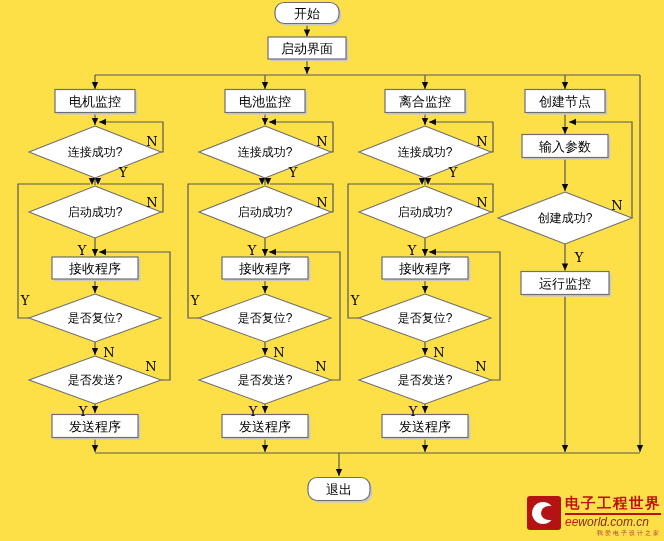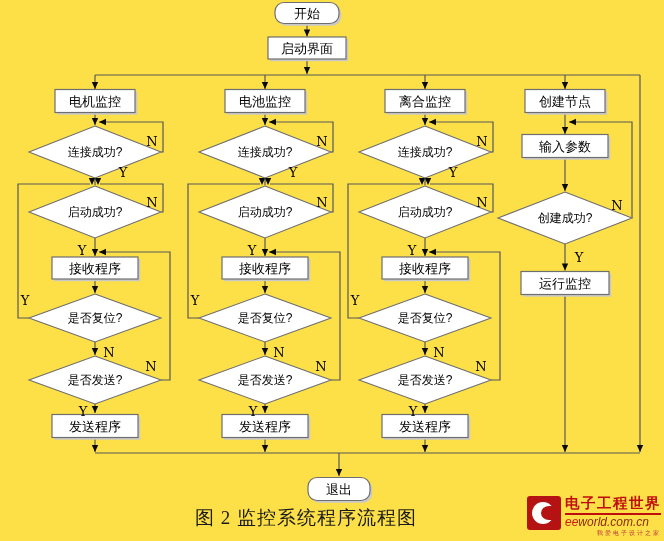--- a/index.html
+++ b/index.html
@@ -364,21 +364,20 @@
       <text x="482" y="202" dy="0.36em" text-anchor="middle" fill="#000" font-size="13" font-family="&quot;DejaVu Serif&quot;,serif">N</text>
       <text x="355" y="300" dy="0.36em" text-anchor="middle" fill="#000" font-size="13" font-family="&quot;DejaVu Serif&quot;,serif">Y</text>
       <text x="412" y="250" dy="0.36em" text-anchor="middle" fill="#000" font-size="13" font-family="&quot;DejaVu Serif&quot;,serif">Y</text>
       <text x="439" y="352" dy="0.36em" text-anchor="middle" fill="#000" font-size="13" font-family="&quot;DejaVu Serif&quot;,serif">N</text>
       <text x="481" y="366" dy="0.36em" text-anchor="middle" fill="#000" font-size="13" font-family="&quot;DejaVu Serif&quot;,serif">N</text>
       <text x="413" y="411" dy="0.36em" text-anchor="middle" fill="#000" font-size="13" font-family="&quot;DejaVu Serif&quot;,serif">Y</text>
       <text x="617" y="205" dy="0.36em" text-anchor="middle" fill="#000" font-size="13" font-family="&quot;DejaVu Serif&quot;,serif">N</text>
       <text x="579" y="257" dy="0.36em" text-anchor="middle" fill="#000" font-size="13" font-family="&quot;DejaVu Serif&quot;,serif">Y</text>
     </svg>
 
-  <div id="caption">图 2 监控系统程序流程图</div>
 
   <div id="logo">
     <div class="logo-icon"></div>
     <div class="logo-text">
       <span class="logo-brand">电子工程世界</span>
       <span class="logo-url"><i class="ee">ee</i><i>world.com.cn</i></span>
       <span class="logo-slogan">我爱电子设计之家</span>
     </div>
   </div>
 </div>

